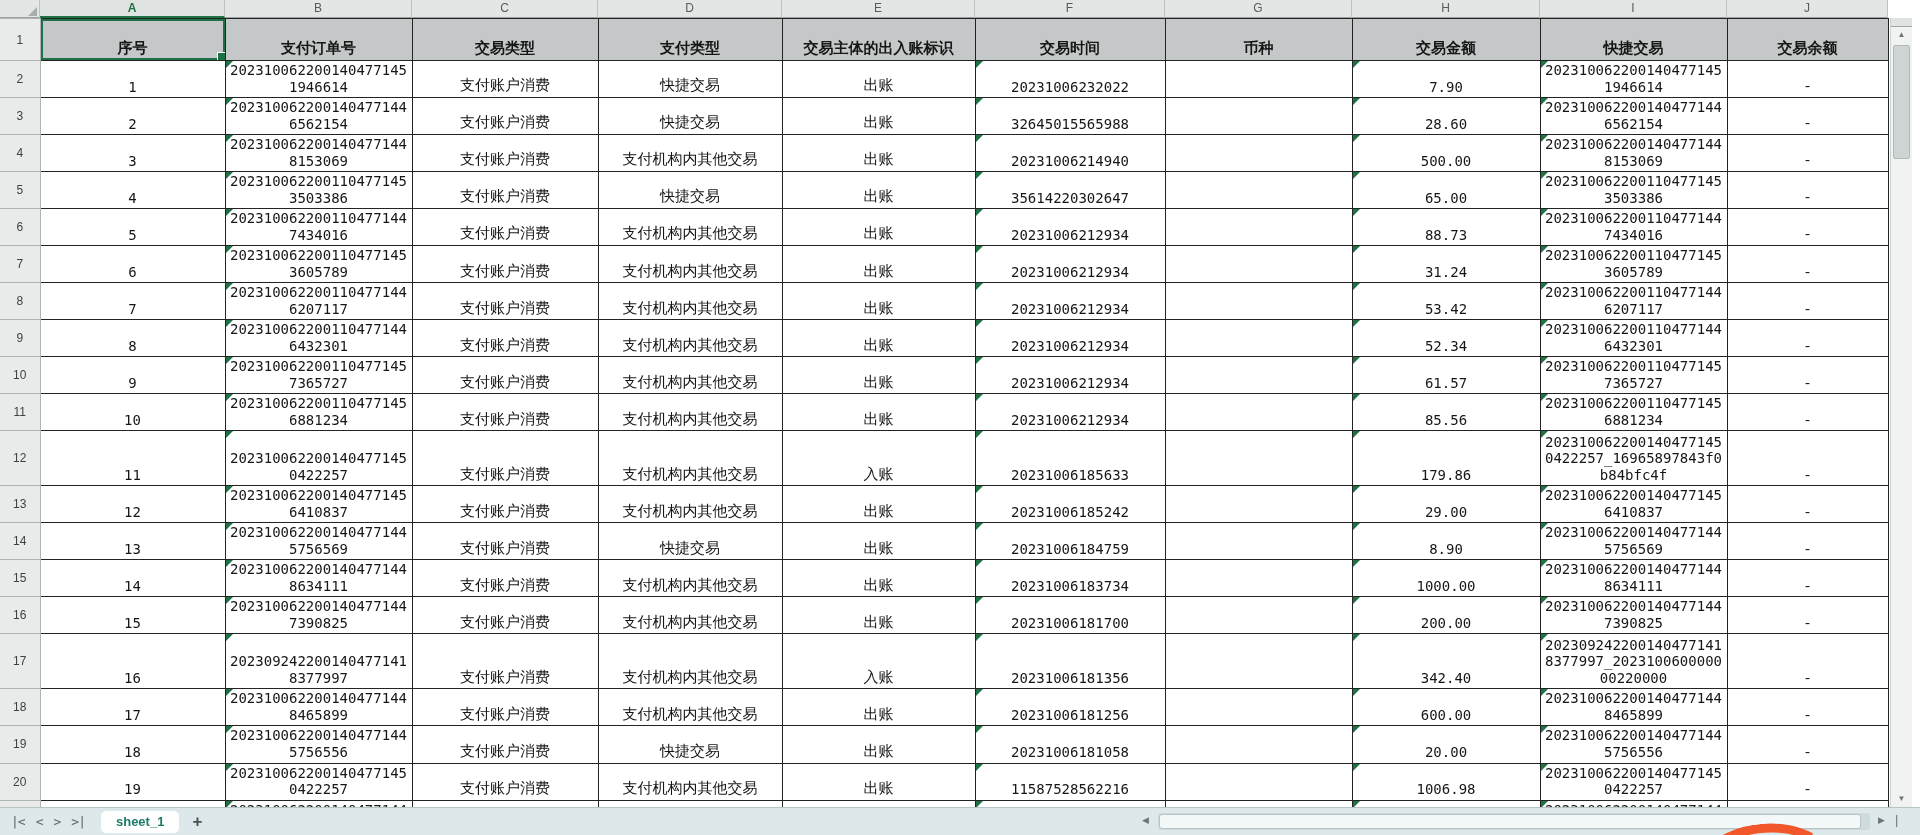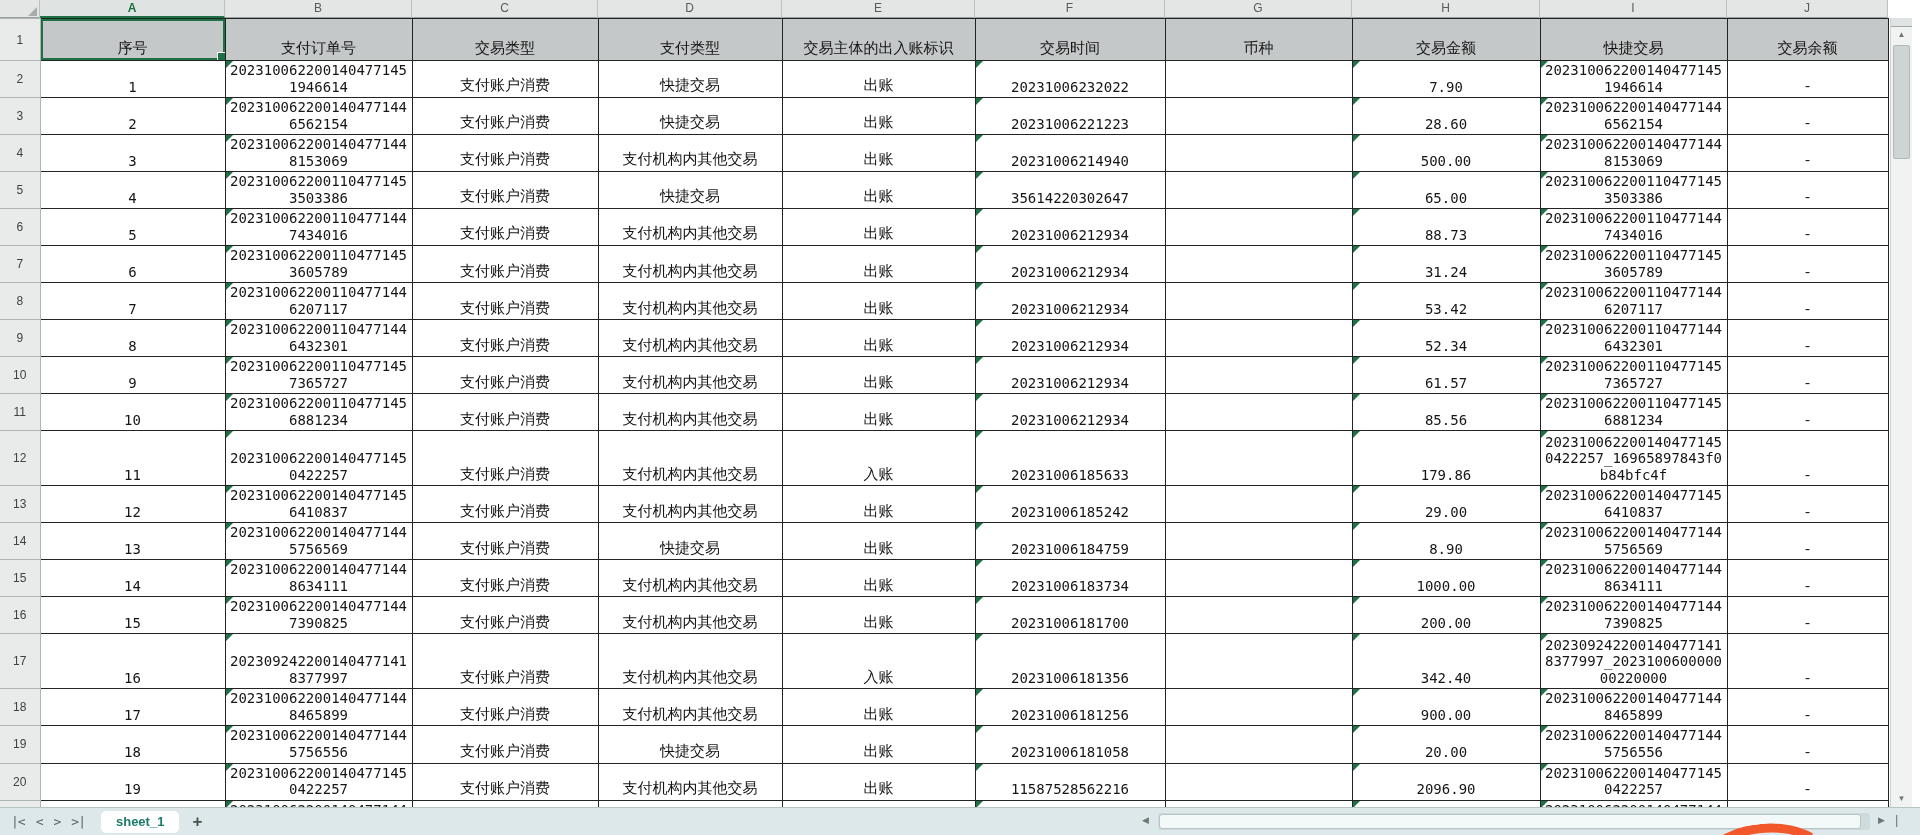--- a/index.html
+++ b/index.html
@@ -37,21 +37,21 @@
   td.num{font-family:"DejaVu Sans Mono",monospace;font-size:14px;word-break:break-all;}
   th.rowhdr{
     background:#e9ebeb;border:1px solid #aeb4b4;border-left:none;
     font-size:12px;font-weight:normal;color:#3d4242;text-align:center;vertical-align:middle;
     font-family:"Liberation Sans",sans-serif;
   }
   tr.hdr{height:42px;}
   tr.r-norm{height:36px;}
   tr.r-tall{height:55px;}
   tr.hdr td.dcell{
-    background:#c5c8c8;font-weight:normal;font-size:15px;
+    background:#c5c8c8;font-weight:bold;font-size:15px;
     font-family:"Liberation Serif","DejaVu Serif",serif;
   }
   td.sel{box-shadow:inset 0 0 0 2px #1e7145;}
   td.sel::after{
     content:"";position:absolute;right:-1px;bottom:-1px;width:7px;height:7px;
     background:#1e7145;border:1px solid #ffffff;z-index:3;
   }
   td.tri::before{
     content:"";position:absolute;top:0;left:0;width:0;height:0;
     border-top:7px solid #1f7246;border-right:7px solid transparent;z-index:2;
@@ -163,21 +163,21 @@
     <td class="dcell num tri">2023100622001404771451946614</td>
     <td class="dcell">-</td>
   </tr>
         <tr class="r-norm">
     <th class="rowhdr">3</th>
     <td class="dcell num">2</td>
     <td class="dcell num tri">2023100622001404771446562154</td>
     <td class="dcell">支付账户消费</td>
     <td class="dcell">快捷交易</td>
     <td class="dcell">出账</td>
-    <td class="dcell num tri">20231006221223</td>
+    <td class="dcell num tri">32645015565988</td>
     <td class="dcell"></td>
     <td class="dcell num tri">28.60</td>
     <td class="dcell num tri">2023100622001404771446562154</td>
     <td class="dcell">-</td>
   </tr>
         <tr class="r-norm">
     <th class="rowhdr">4</th>
     <td class="dcell num">3</td>
     <td class="dcell num tri">2023100622001404771448153069</td>
     <td class="dcell">支付账户消费</td>
@@ -360,21 +360,21 @@
   </tr>
         <tr class="r-norm">
     <th class="rowhdr">18</th>
     <td class="dcell num">17</td>
     <td class="dcell num tri">2023100622001404771448465899</td>
     <td class="dcell">支付账户消费</td>
     <td class="dcell">支付机构内其他交易</td>
     <td class="dcell">出账</td>
     <td class="dcell num tri">20231006181256</td>
     <td class="dcell"></td>
-    <td class="dcell num tri">900.00</td>
+    <td class="dcell num tri">600.00</td>
     <td class="dcell num tri">2023100622001404771448465899</td>
     <td class="dcell">-</td>
   </tr>
         <tr class="r-norm">
     <th class="rowhdr">19</th>
     <td class="dcell num">18</td>
     <td class="dcell num tri">2023100622001404771445756556</td>
     <td class="dcell">支付账户消费</td>
     <td class="dcell">快捷交易</td>
     <td class="dcell">出账</td>
@@ -386,21 +386,21 @@
   </tr>
         <tr class="r-norm">
     <th class="rowhdr">20</th>
     <td class="dcell num">19</td>
     <td class="dcell num tri">2023100622001404771450422257</td>
     <td class="dcell">支付账户消费</td>
     <td class="dcell">支付机构内其他交易</td>
     <td class="dcell">出账</td>
     <td class="dcell num tri">11587528562216</td>
     <td class="dcell"></td>
-    <td class="dcell num tri">2096.90</td>
+    <td class="dcell num tri">1006.98</td>
     <td class="dcell num tri">2023100622001404771450422257</td>
     <td class="dcell">-</td>
   </tr>
         <tr class="r-norm">
     <th class="rowhdr">21</th>
     <td class="dcell num">20</td>
     <td class="dcell num tri">2023100622001404771448617587</td>
     <td class="dcell">支付账户消费</td>
     <td class="dcell">快捷交易</td>
     <td class="dcell">出账</td>

